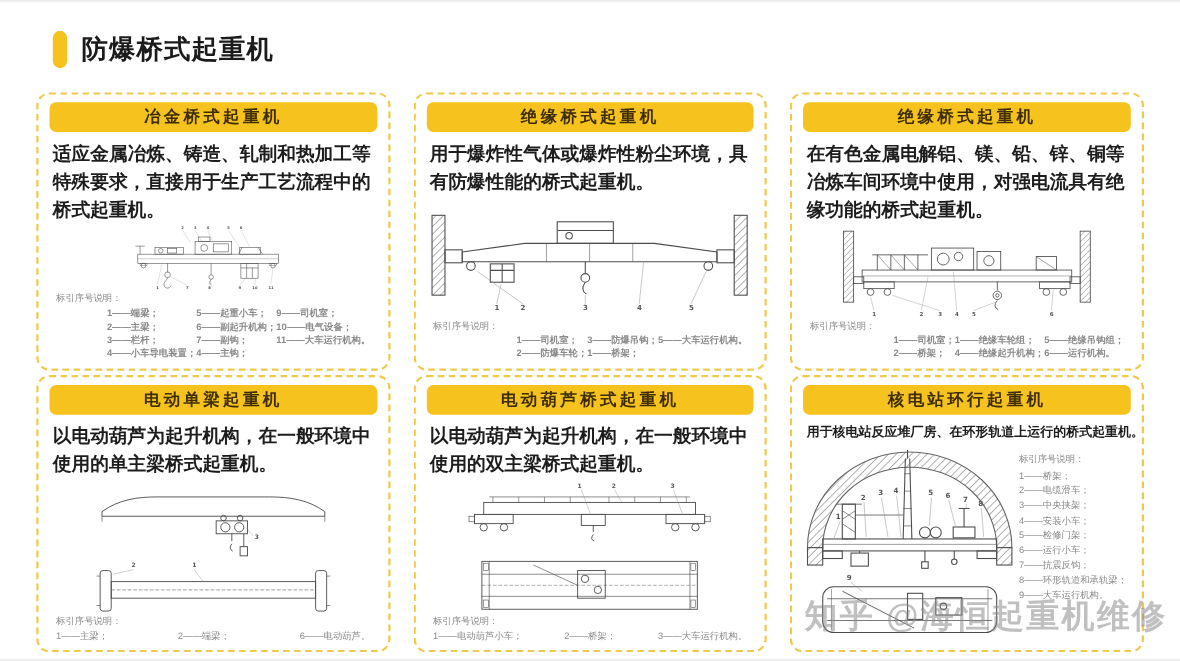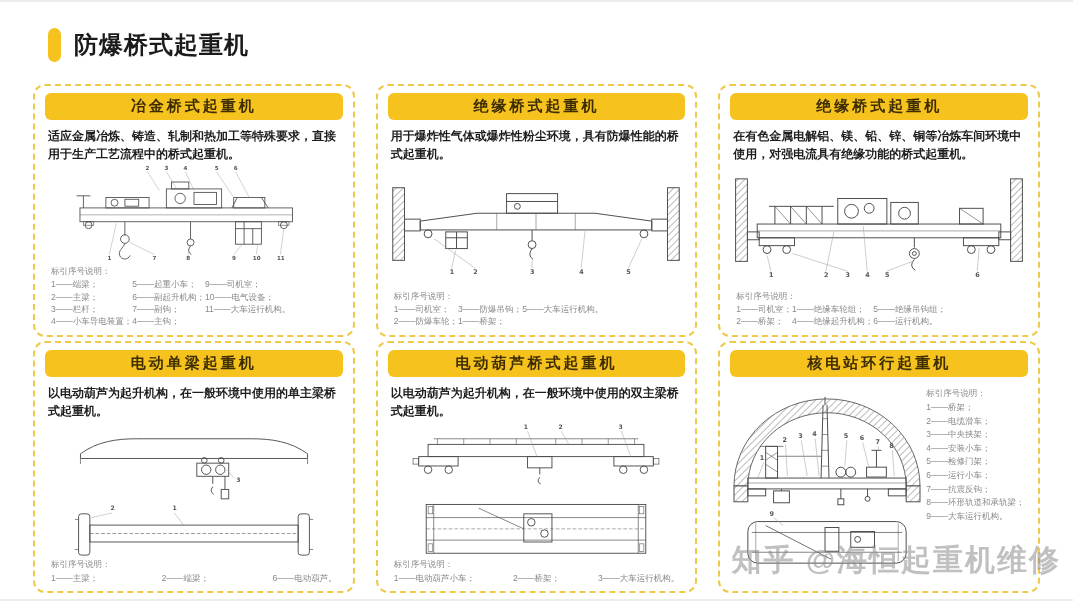--- a/index.html
+++ b/index.html
@@ -19,28 +19,28 @@
     display:grid;grid-template-columns:repeat(3,1fr);grid-template-rows:1fr 1fr;gap:4px 21px;
   }
   .panel{
     border:2px dashed #EFC94C;border-radius:12px;background:#fff;
     padding:5px 8px 4px;display:flex;flex-direction:column;position:relative;overflow:hidden;
   }
   .panel-title{
     background:#F6C21D;border-radius:6px;min-height:27px;display:flex;align-items:center;justify-content:center;
     font-size:15px;font-weight:800;color:#3E2D00;letter-spacing:3px;margin:2px 2px 0;
   }
-  .panel-desc{font-size:12px;font-weight:700;color:#1d1d1d;line-height:1.5;margin:7px 5px 0;}
+  .panel-desc{font-size:17px;font-weight:700;color:#1d1d1d;line-height:1.5;margin:7px 5px 0;}
   .panel.p6 .panel-desc{font-size:11.8px;white-space:nowrap;}
   .diagram{flex:1;display:flex;align-items:center;justify-content:center;min-height:0;}
   .diagram svg{max-height:100%;}
 
   .legend{font-size:8.5px;color:#8a8a8a;margin:0 8px 3px;line-height:1.45;}
   .legend-title{display:block;margin-bottom:1px;}
-  .legend-cols{display:flex;justify-content:flex-start;}
+  .legend-cols{display:flex;justify-content:flex-end;font-weight:bold;}
   .legend-col{display:flex;flex-direction:column;}
   .legend-row{display:flex;justify-content:space-between;text-align:right;}
 
   .p6-body{display:flex;flex:1;min-height:0;}
   .p6-body .diagram{flex:1;}
   .legend-vertical{width:116px;font-size:8.5px;color:#8a8a8a;padding-top:10px;line-height:1.6;display:flex;flex-direction:column;}
 
   .co{font:600 6.5px "DejaVu Sans",sans-serif;fill:#555;}
   .watermark{
     position:absolute;right:12px;bottom:20px;z-index:9;
@@ -402,20 +402,21 @@
       <div class="legend-row">
         <span>1——电动葫芦小车；</span>
         <span>2——桥架；</span>
         <span>3——大车运行机构。</span>
       </div>
     </div>
   </div>
 
   <div class="panel p6">
     <div class="panel-title">核电站环行起重机</div>
+    <div class="panel-desc">用于核电站反应堆厂房、在环形轨道上运行的桥式起重机。</div>
     <div class="p6-body">
       <div class="diagram">
         <svg viewBox="0 0 200 188" width="198" height="186">
           <g stroke="#4d4d4d" fill="none" stroke-width="1">
             <path d="M6,98 A94,88 0 0 1 194,98 L180,98 A80,74 0 0 0 20,98 Z" fill="url(#hatch)" stroke="#666"></path>
             <rect x="6" y="98" width="14" height="16" fill="url(#hatch)"></rect>
               <rect x="180" y="98" width="14" height="16" fill="url(#hatch)"></rect>
             <rect x="20" y="90" width="160" height="11"></rect>
               <line x1="20" y1="95" x2="180" y2="95" stroke-width="0.5"></line>
             <rect x="20" y="101" width="18" height="7"></rect>

